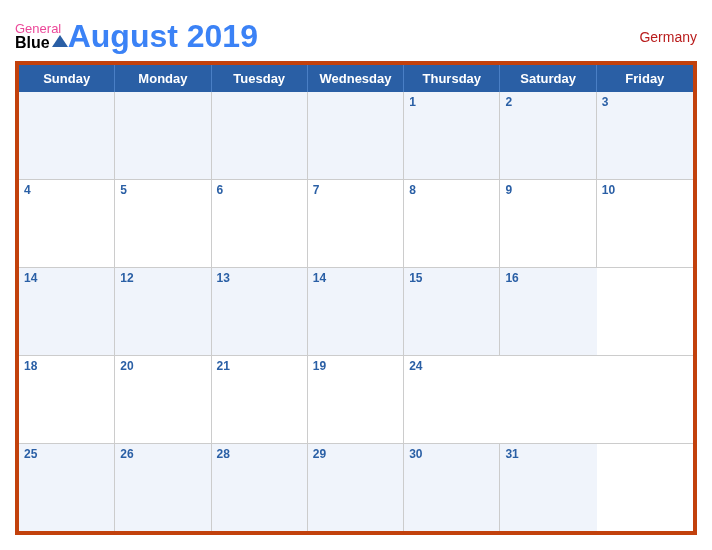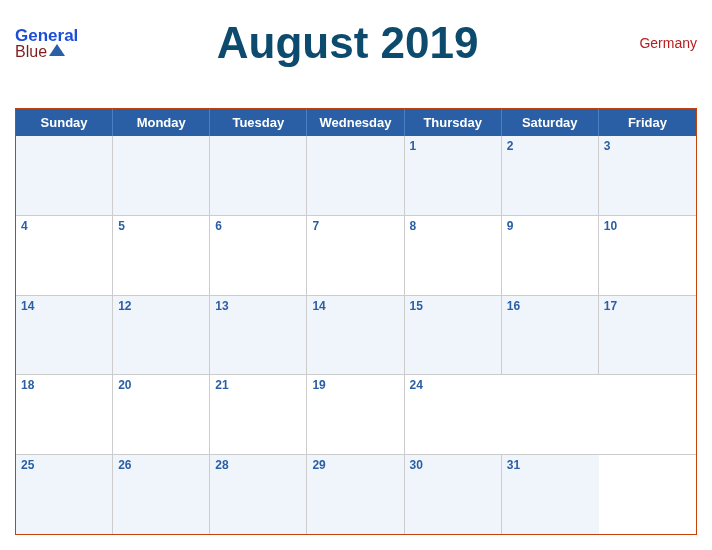--- a/index.html
+++ b/index.html
@@ -21,29 +21,29 @@
     }
 
     .logo {
       display: flex;
       flex-direction: column;
       align-items: flex-start;
       line-height: 1;
     }
 
     .logo-general {
-      font-size: 17px;
-      color: #1d4ed8;
-      font-weight: bold;
+      font-size: 13px;
+      color: #ec4899;
+      font-weight: normal;
     }
 
     .logo-blue {
       font-size: 16px;
-      color: #7f1d1d;
-      font-weight: normal;
+      color: #000000;
+      font-weight: bold;
     }
 
     .logo-icon {
       display: inline-block;
       width: 0;
       height: 0;
       border-left: 8px solid transparent;
       border-right: 8px solid transparent;
       border-bottom: 12px solid #2a5fa5;
       margin-left: 2px;
@@ -51,40 +51,38 @@
       position: relative;
       top: -2px;
     }
 
     .logo-line {
       display: flex;
       align-items: center;
     }
 
     .calendar-title {
-      font-size: 44px;
-      font-weight: bold;
-      color: #0c4a6e;
-      text-align: center;
+      font-size: 32px;
+      font-weight: bold;
+      color: #3b82f6;
       flex: 1;
     }
 
     .country {
       font-size: 14px;
       color: #b91c1c;
       min-width: 80px;
       text-align: right;
     }
 
     .calendar {
       flex: 1;
       display: flex;
       flex-direction: column;
-      border: 1px solid #c2410c;
-      margin-top: 34px;
+      border: 4px solid #c2410c;
     }
 
     .day-headers {
       display: grid;
       grid-template-columns: repeat(7, 1fr);
       background: #2a5fa5;
     }
 
     .day-header {
       color: #fff;
@@ -230,23 +228,20 @@
         </div>
         <div class="day-cell">
           <span class="day-number">14</span>
         </div>
         <div class="day-cell">
           <span class="day-number">15</span>
         </div>
         <div class="day-cell">
           <span class="day-number">16</span>
         </div>
-        <div class="day-cell">
-          <span class="day-number">17</span>
-        </div>
       </div>
       <div class="week-row">
         <div class="day-cell">
           <span class="day-number">18</span>
         </div>
         <div class="day-cell">
           <span class="day-number">20</span>
         </div>
         <div class="day-cell">
           <span class="day-number">21</span>

